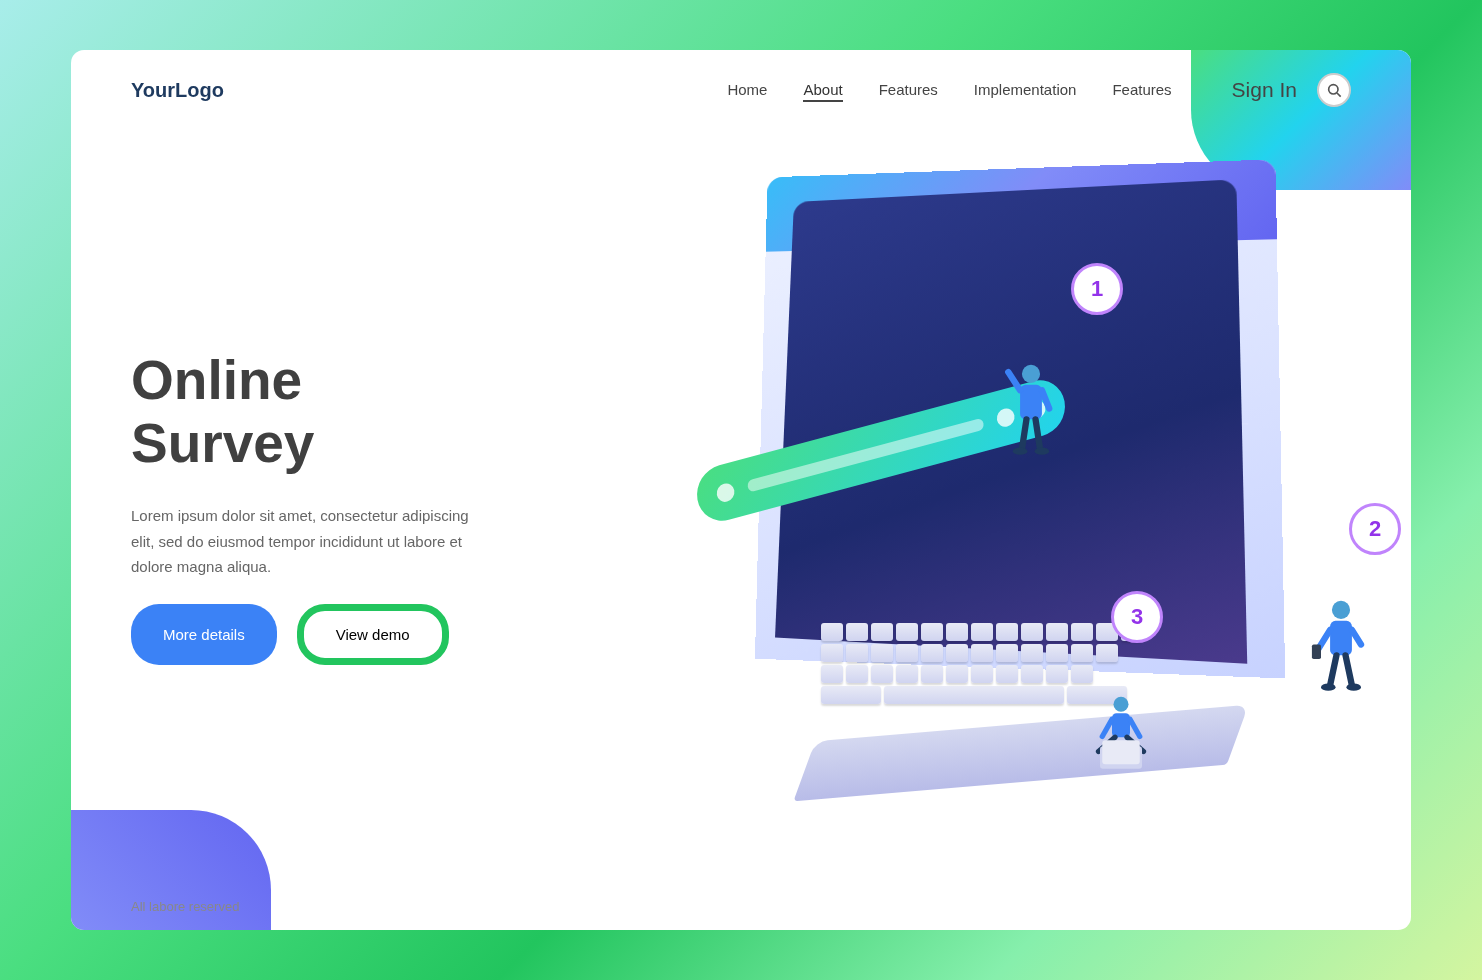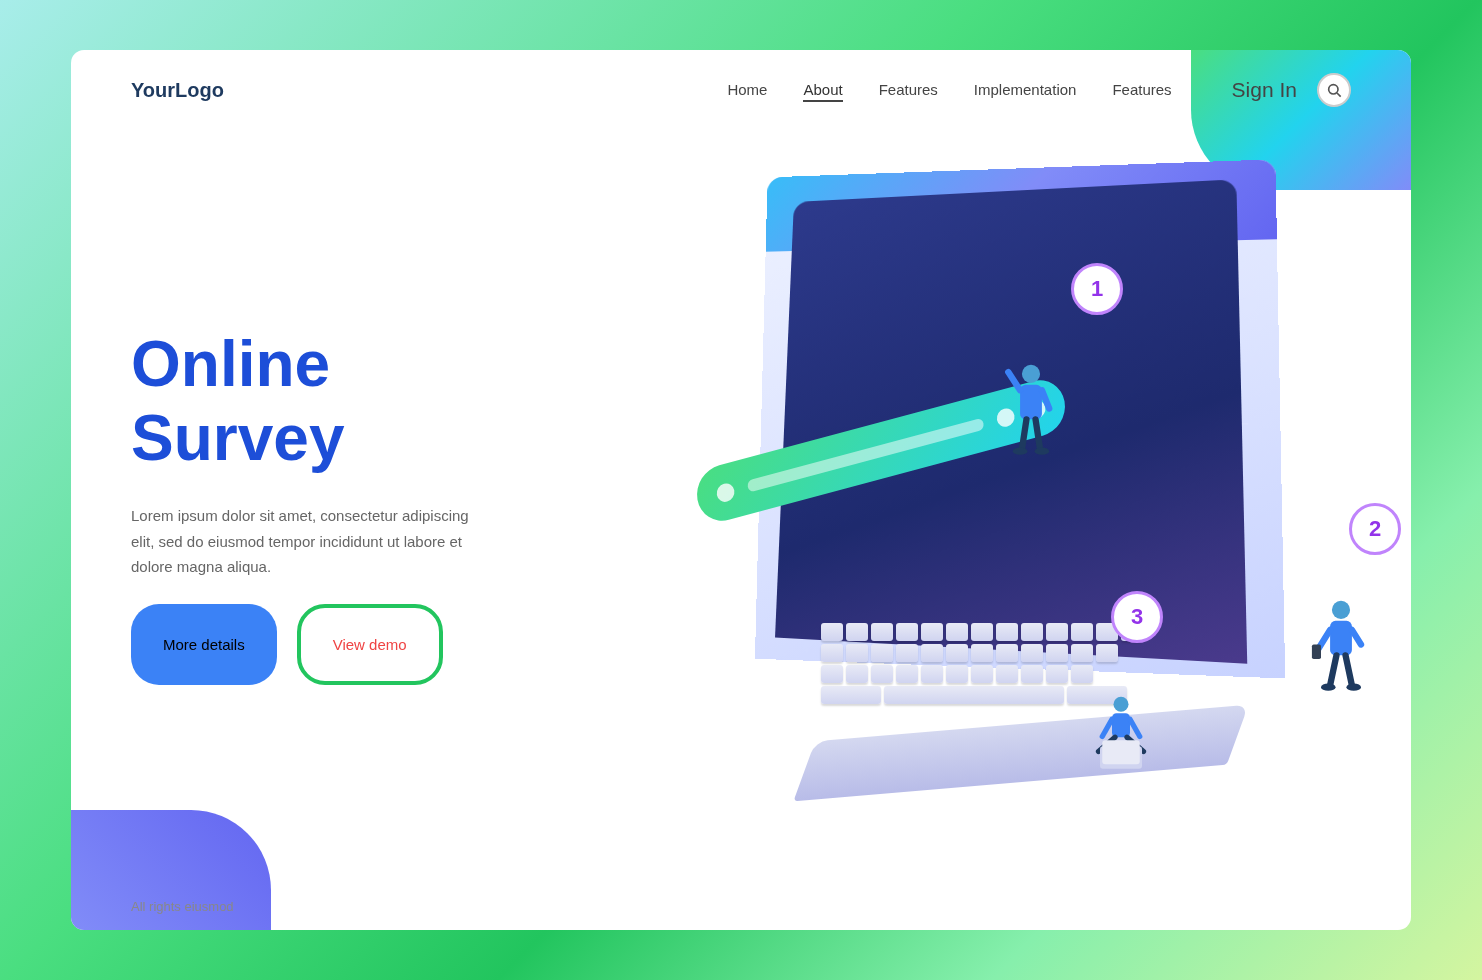--- a/index.html
+++ b/index.html
@@ -100,50 +100,50 @@
       display: flex;
     }
     .left-panel {
       width: 480px;
       padding: 80px 60px;
       display: flex;
       flex-direction: column;
       justify-content: center;
     }
     .hero-title {
-      font-size: 64px;
+      font-size: 55px;
       font-weight: 700;
-      color: #1d4ed8;
+      color: #404040;
       line-height: 1.15;
       margin-bottom: 28px;
     }
     .hero-desc {
       font-size: 15px;
       color: #666;
       line-height: 1.7;
       margin-bottom: 24px;
       max-width: 380px;
     }
     .btn-row {
       display: flex;
       gap: 20px;
     }
     .btn-primary {
       background: #3b82f6;
-      color: #000000;
+      color: #ffffff;
       border: none;
       border-radius: 28px;
-      padding: 32px 32px;
+      padding: 22px 32px;
       font-size: 15px;
       cursor: pointer;
     }
     .btn-outline {
       background: white;
-      color: #ef4444;
-      border: 4px solid #22c55e;
+      color: #000000;
+      border: 7px solid #22c55e;
       border-radius: 28px;
       padding: 14px 32px;
       font-size: 15px;
       cursor: pointer;
     }
     
     .right-panel {
       flex: 1;
       position: relative;
     }
@@ -510,15 +510,15 @@
 
             <rect x="12" y="68" width="56" height="30" rx="4" fill="#d0d4f0"></rect>
             <rect x="15" y="60" width="50" height="32" rx="4" fill="#e8eaf6"></rect>
           </svg>
         </div>
       </div>
     </div>
   </div>
 
   <div class="footer">
-    <span>All rights eiusmod</span>
+    <span>All labore reserved</span>
   </div>
 </div>
 
 </body></html>

